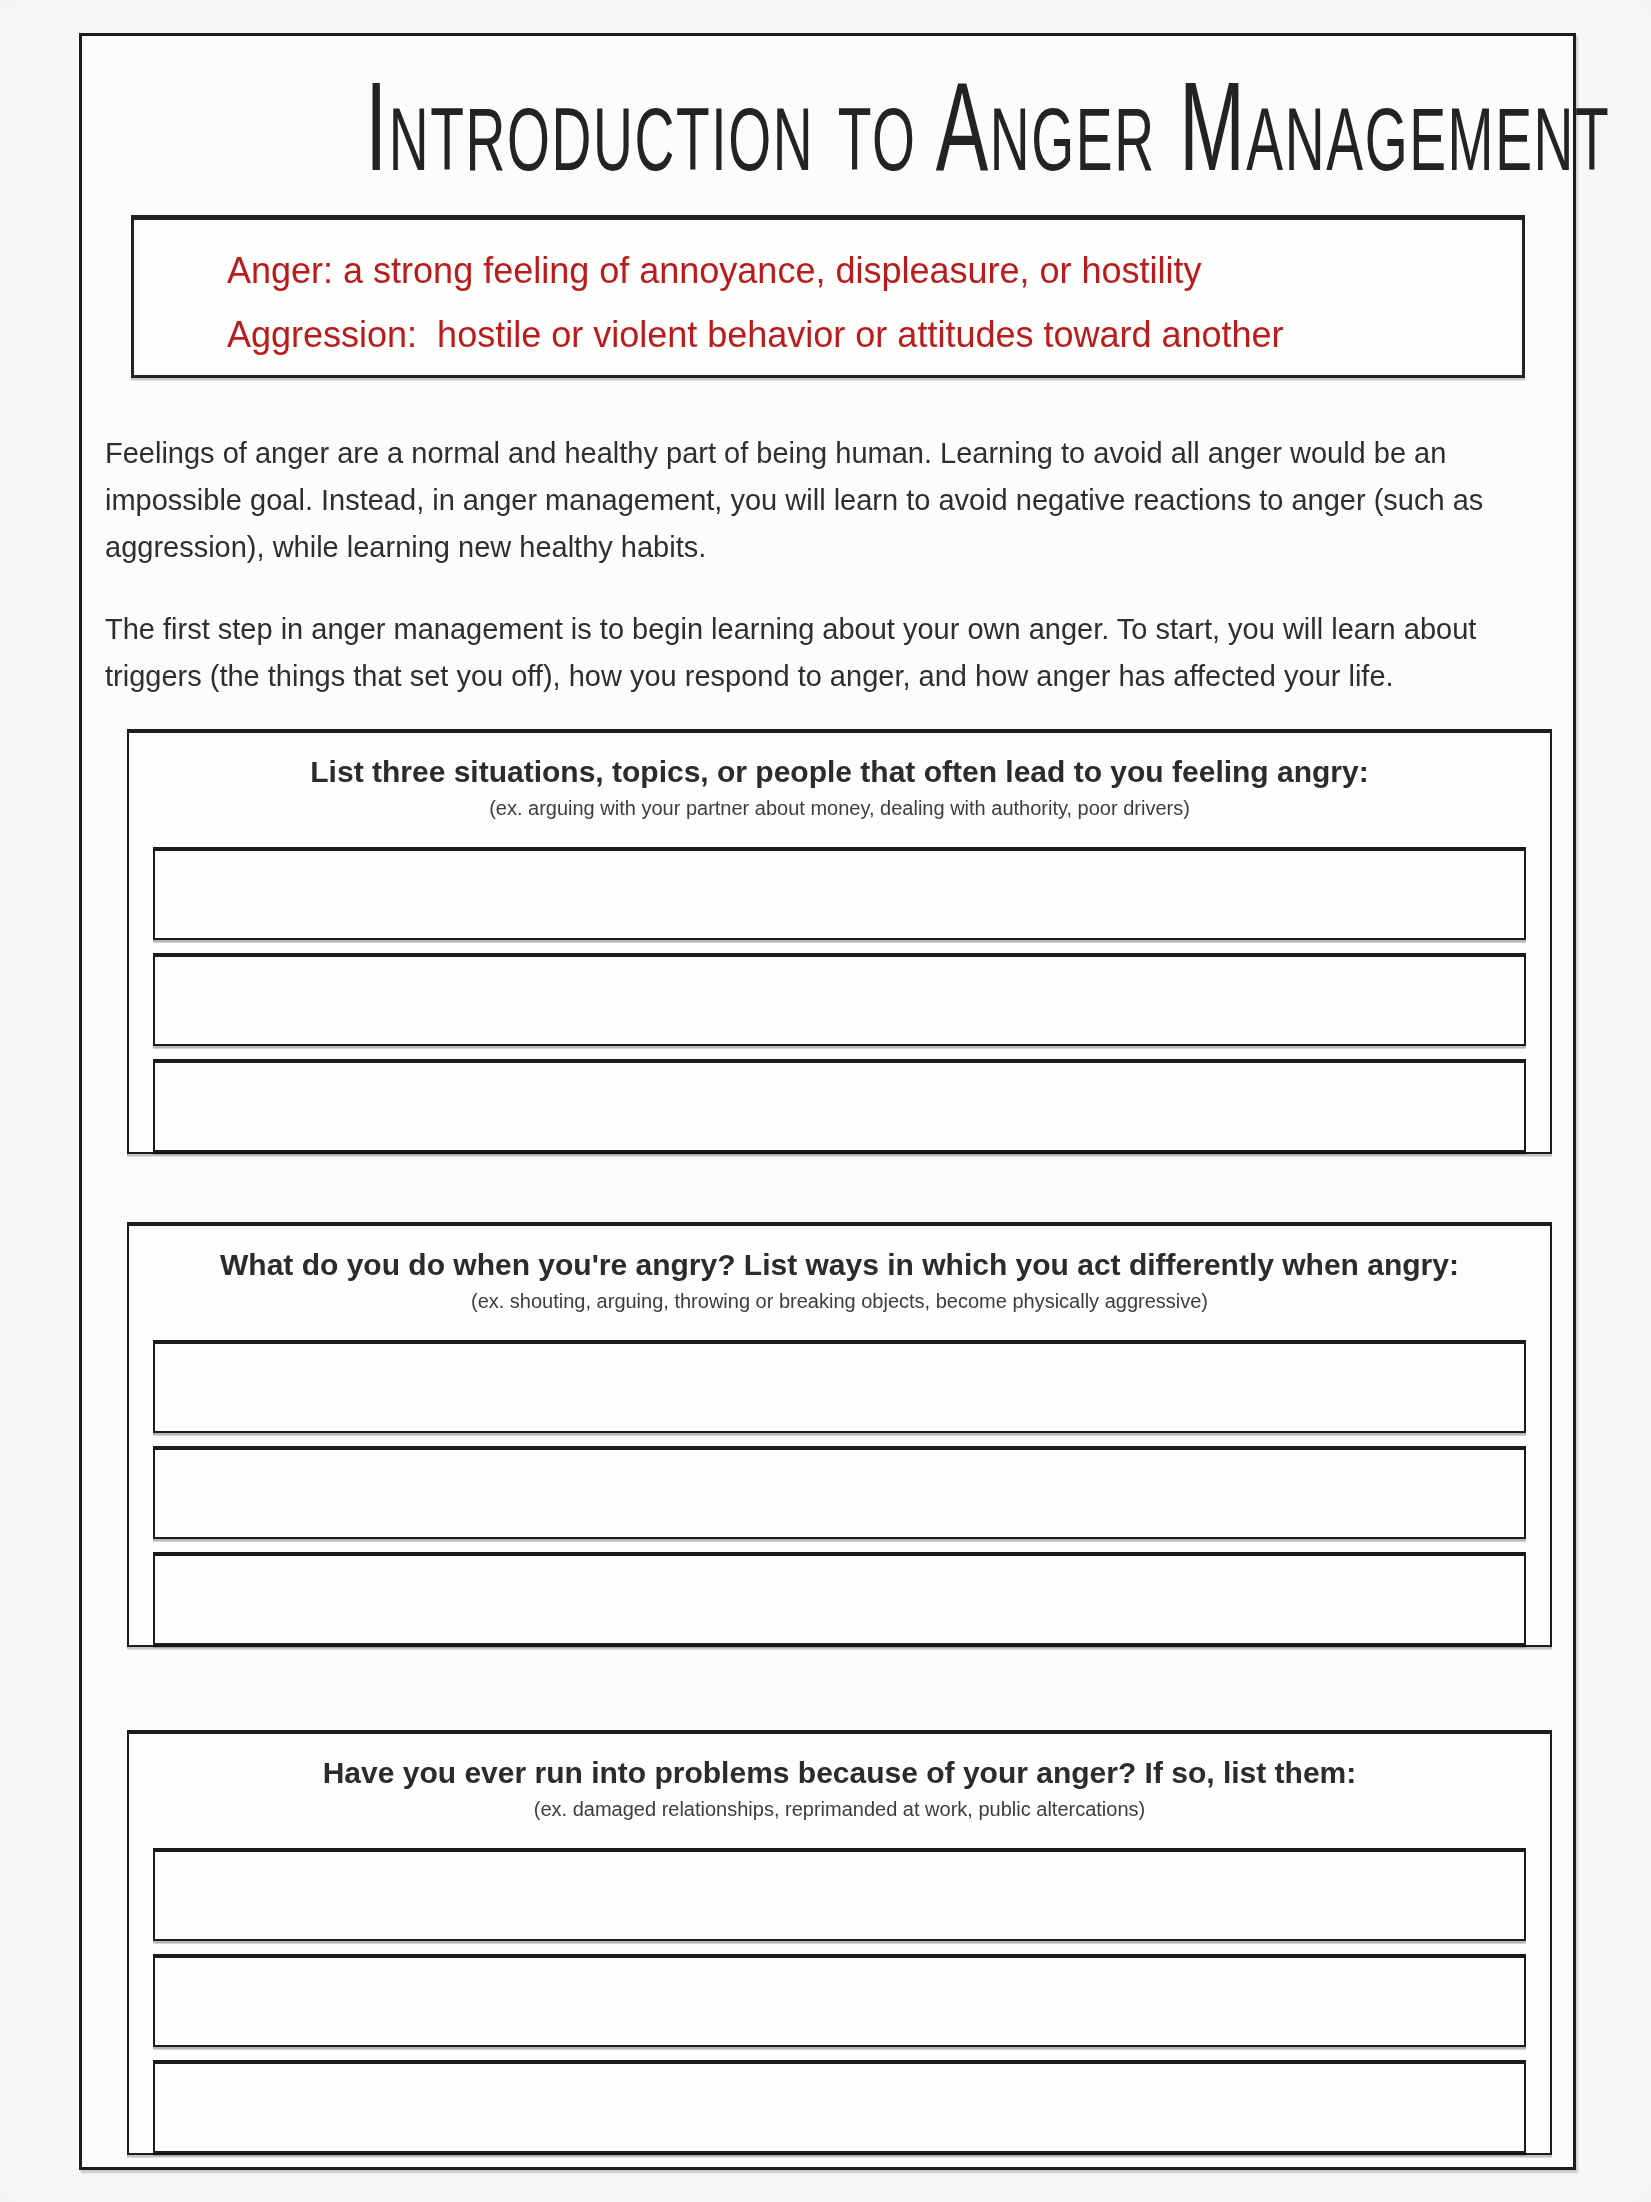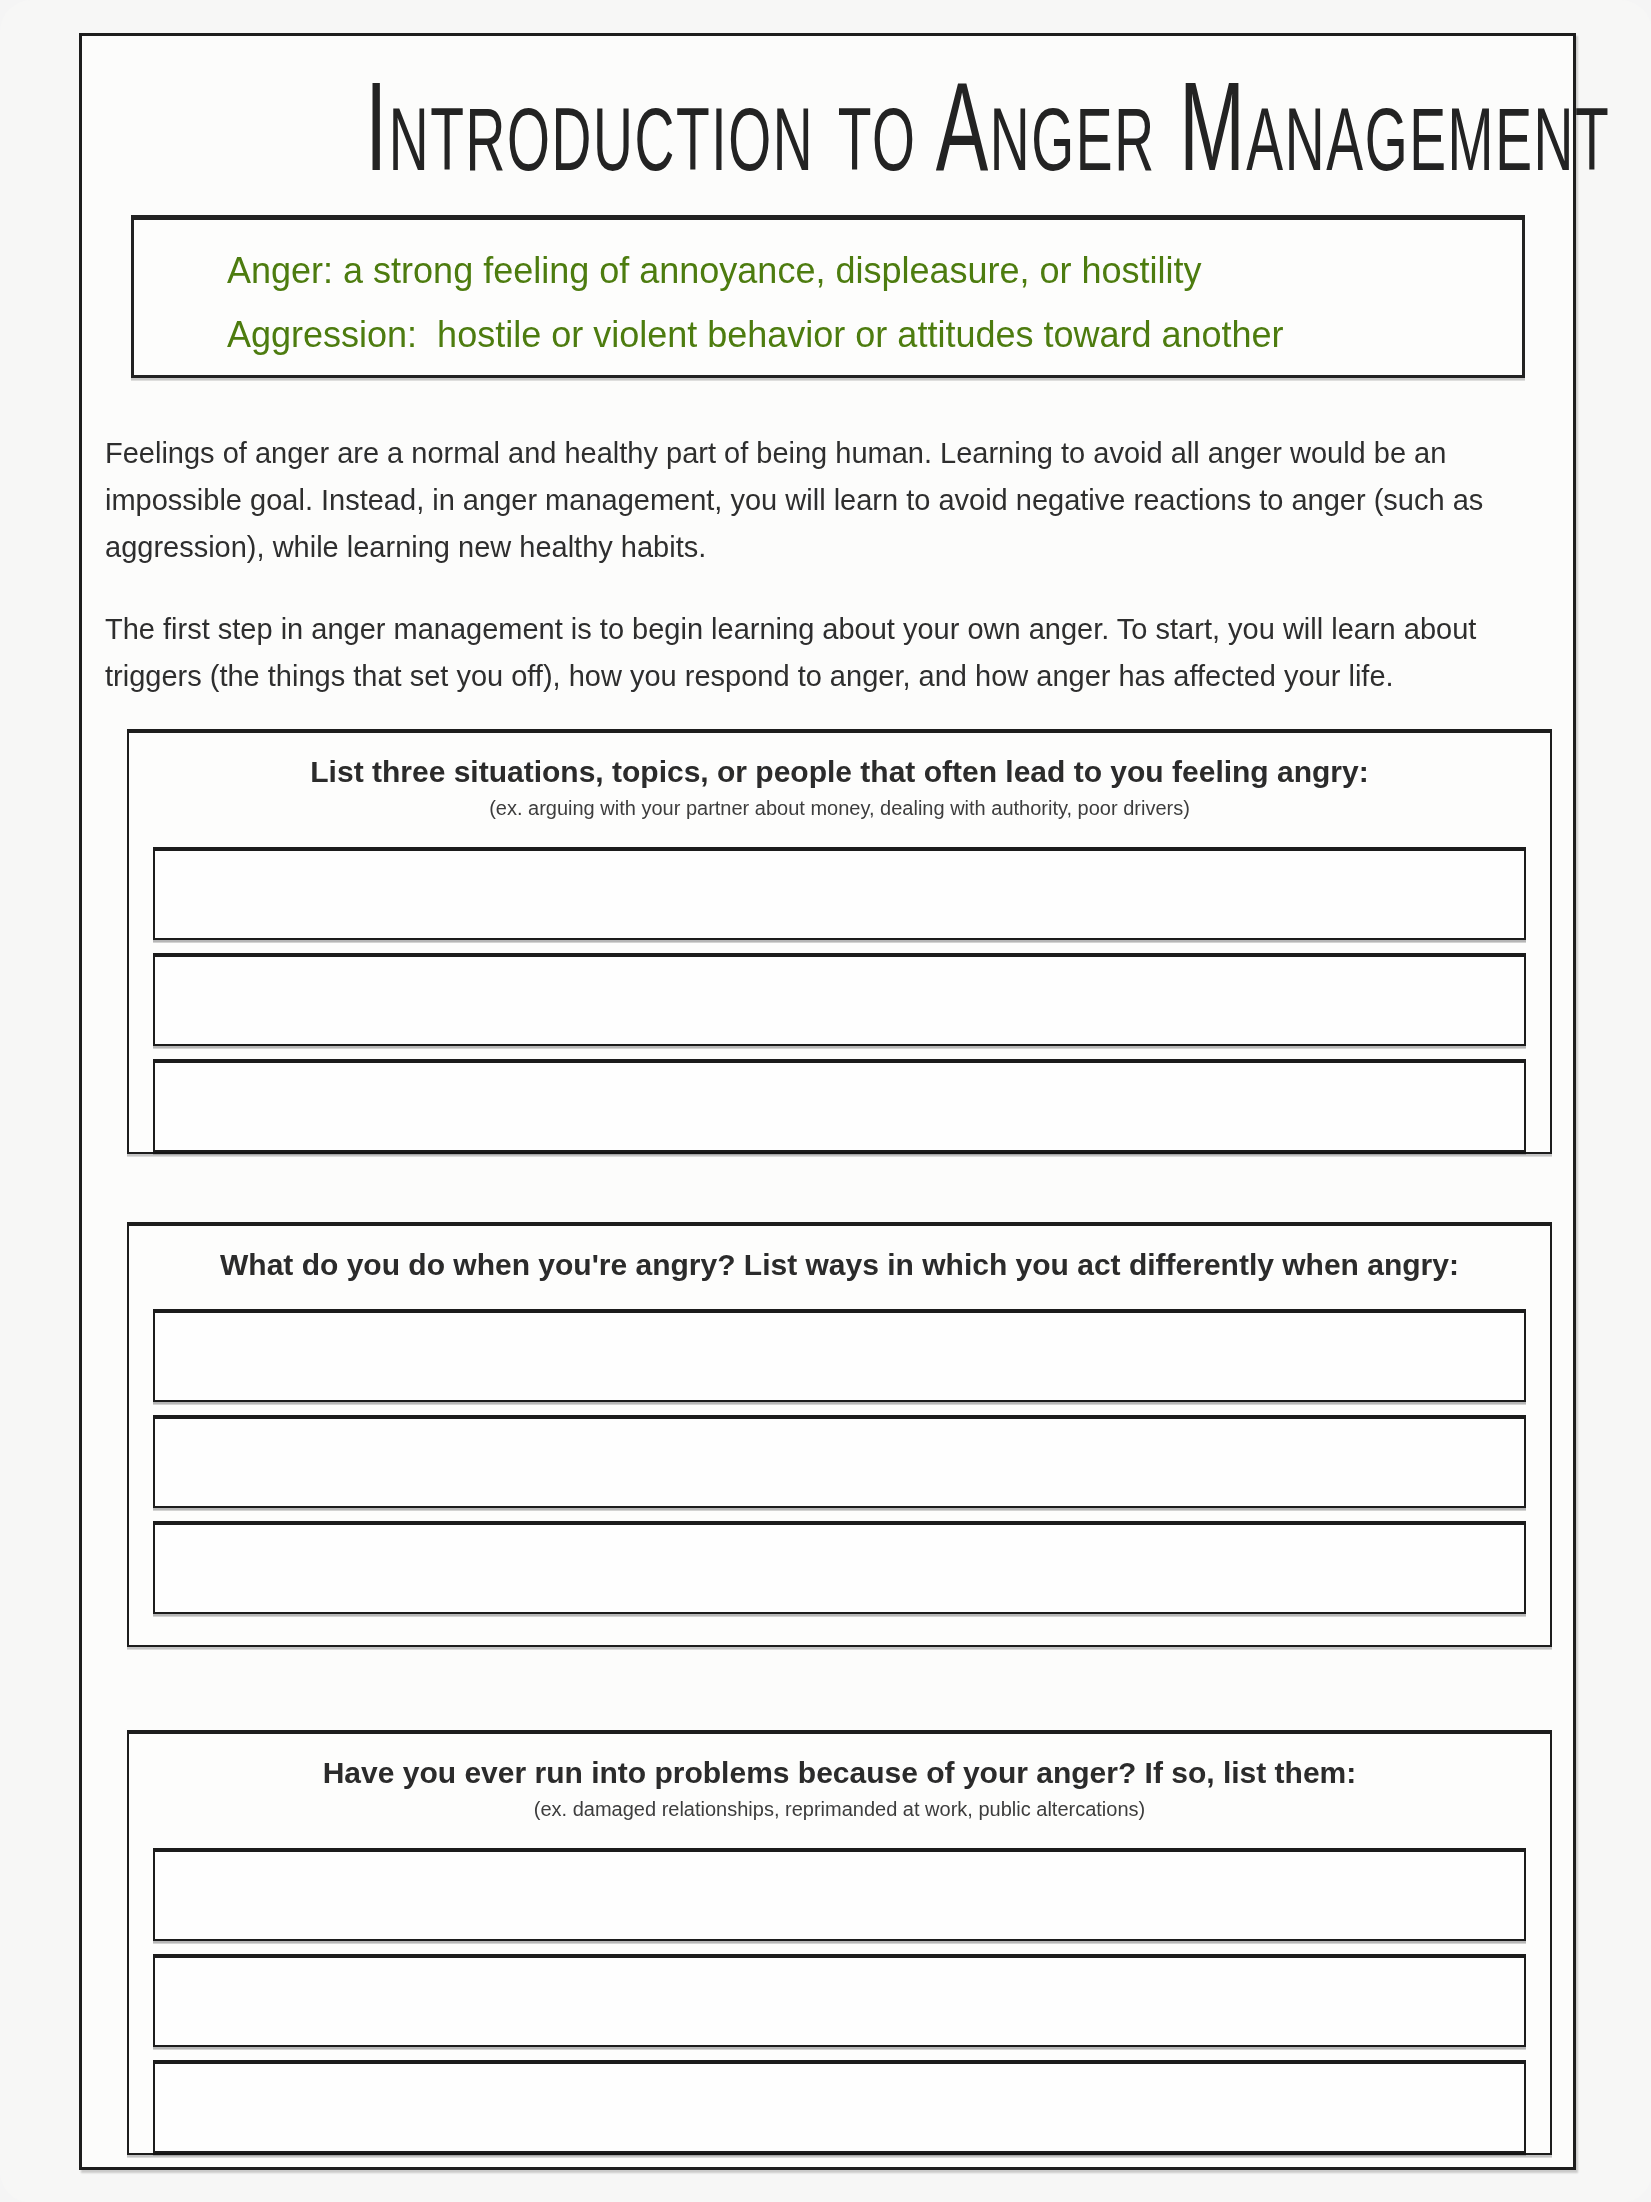--- a/index.html
+++ b/index.html
@@ -58,21 +58,21 @@
     border: 3.4px solid #222;
     border-top-width: 5.2px;
     background: #fdfdfc;
     box-shadow: 0 2.6px 0 rgba(0,0,0,0.2);
     padding: 19px 34px 0 93px;
   }
   .def-line {
     font-size: 36px;
     line-height: 64px;
     white-space: pre-wrap;
-    color: #4d7c0f;
+    color: #b91c1c;
   }
 
   
   .para {
     position: absolute;
     left: 50%;
     transform: translateX(-50%);
     width: 1445px;
     font-size: 29px;
     line-height: 47px;
@@ -156,20 +156,21 @@
       <div class="example">(ex. arguing with your partner about money, dealing with authority, poor drivers)</div>
       <div class="answers">
         <textarea class="answer-box" aria-label="List three situations, topics, or people that often lead to you feeling angry:" style=""></textarea>
         <textarea class="answer-box" aria-label="List three situations, topics, or people that often lead to you feeling angry:" style=""></textarea>
         <textarea class="answer-box" aria-label="List three situations, topics, or people that often lead to you feeling angry:" style=""></textarea>
       </div>
     </div>
 
     <div class="section section-2">
       <div class="prompt">What do you do when you're angry? List ways in which you act differently when angry:</div>
+      <div class="example">(ex. shouting, arguing, throwing or breaking objects, become physically aggressive)</div>
       <div class="answers">
         <textarea class="answer-box" aria-label="What do you do when you're angry? List ways in which you act differently when angry:" style=""></textarea>
         <textarea class="answer-box" aria-label="What do you do when you're angry? List ways in which you act differently when angry:" style=""></textarea>
         <textarea class="answer-box" aria-label="What do you do when you're angry? List ways in which you act differently when angry:" style=""></textarea>
       </div>
     </div>
 
     <div class="section section-3">
       <div class="prompt">Have you ever run into problems because of your anger? If so, list them:</div>
       <div class="example">(ex. damaged relationships, reprimanded at work, public altercations)</div>

